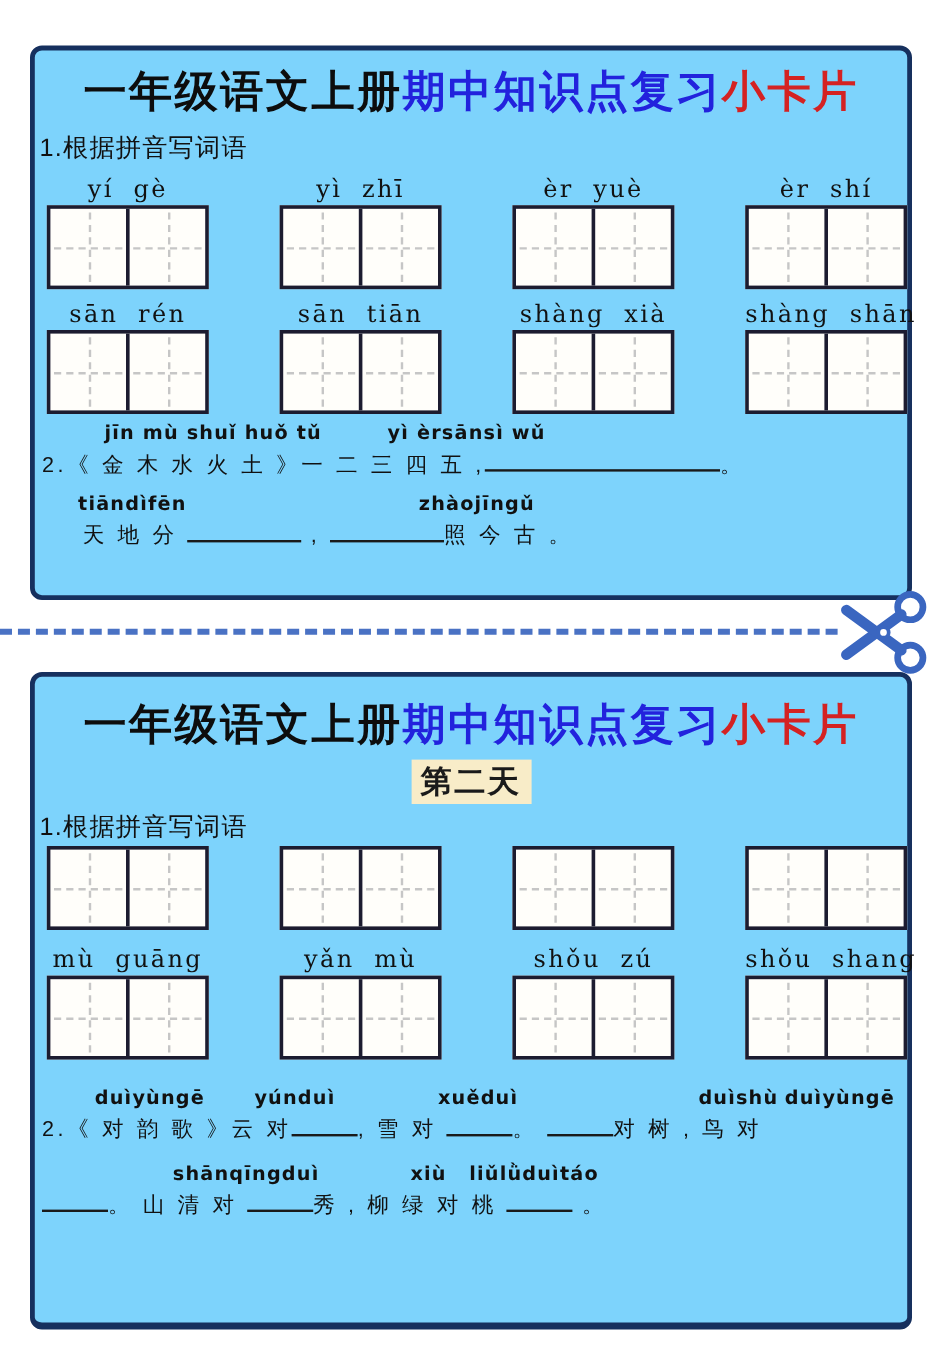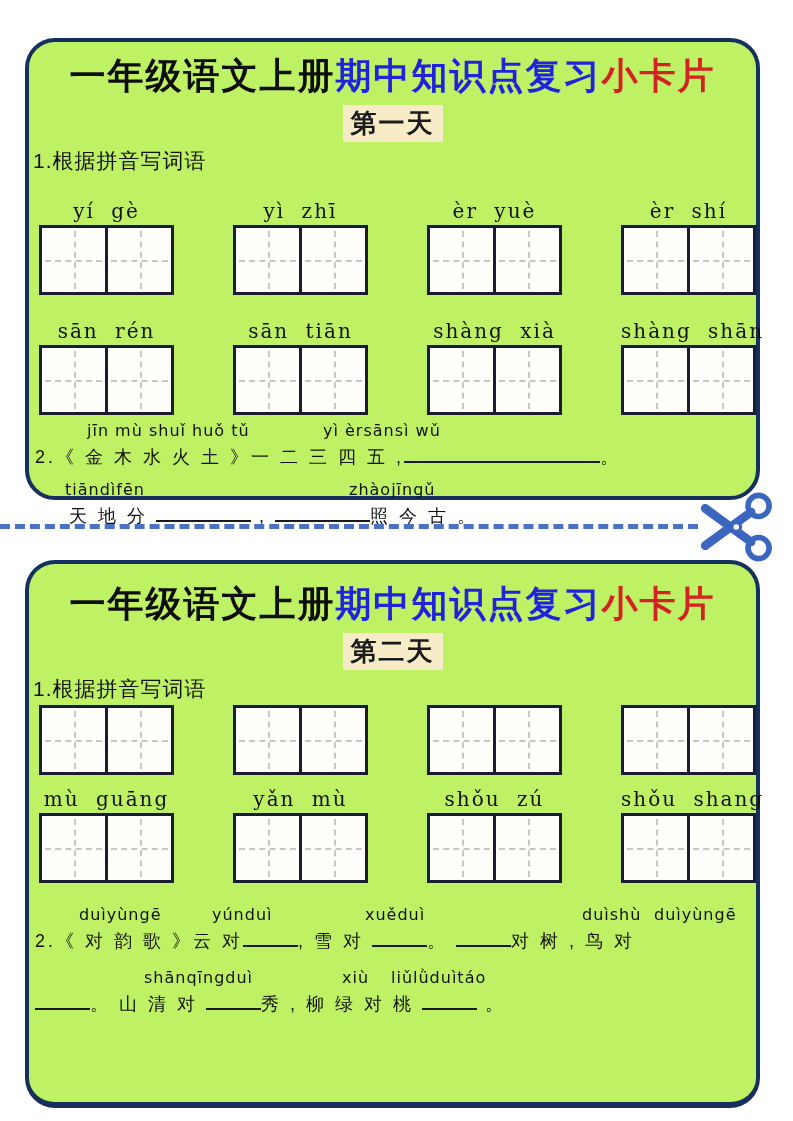--- a/index.html
+++ b/index.html
@@ -2,39 +2,39 @@
 <html><head>
 <meta charset="utf-8">
 <style>
   html,body{margin:0;padding:0;}
   body{
     width:793px;height:1121px;position:relative;background:#ffffff;
     font-family:"Liberation Sans",sans-serif;color:#111;overflow:hidden;
   }
   .card{
     position:absolute;left:25px;width:735px;box-sizing:border-box;
-    border:4px solid #16305e;border-radius:30px;background:#bef264;
+    border:4px solid #16305e;border-radius:10px;background:#7dd3fc;
   }
   .card.c1{top:38px;height:462px;}
   .card.c2{top:560px;height:548px;border-bottom-width:6px;}
   .title{
     text-align:center;margin-top:10px;font-size:36px;font-weight:bold;
     letter-spacing:2px;white-space:nowrap;
   }
   .tk{color:#0d0d0d;}
   .tb{color:#2222dd;}
   .tr{color:#d42222;}
   .dayrow{text-align:center;margin-top:4px;height:34px;}
   .day{
     display:inline-block;background:#f8ecc8;color:#1a1a1a;font-weight:bold;
     font-size:26px;padding:1px 8px;letter-spacing:2px;
   }
   .instr{font-size:21px;margin:8px 0 0 4px;letter-spacing:1px;}
   .prow{
-    display:flex;justify-content:space-between;width:717px;margin:24px 0 2px 10px;
+    display:flex;justify-content:space-between;width:717px;margin:8px 0 2px 10px;
   }
   .pw{
     width:135px;text-align:center;font-family:"DejaVu Serif",serif;
     font-size:20px;letter-spacing:2px;word-spacing:8px;white-space:nowrap;
   }
   .grow{display:flex;justify-content:space-between;width:717px;margin:2px 0 0 10px;}
   .pair{
     display:flex;width:135px;height:70px;box-sizing:border-box;
     border:3px solid #1c1c30;background:#fffefa;
   }
@@ -46,44 +46,41 @@
   }
   .cellx::after{
     content:"";position:absolute;top:50%;left:3px;right:3px;
     border-top:2px dashed #c6c6c6;
   }
   .q2{margin-top:6px;}
   .pline{
     position:relative;height:19px;font-size:16px;font-family:"DejaVu Sans",sans-serif;
     letter-spacing:1px;white-space:nowrap;
   }
-  .pp{position:absolute;top:0;}
+  .pp{position:absolute;top:0;font-weight:bold;}
   .mline{
     font-size:18px;letter-spacing:3px;white-space:nowrap;margin:2px 0 6px 6px;
     line-height:30px;
   }
   .blank{
     display:inline-block;border-bottom:2px solid #1a1a1a;height:0.85em;
     vertical-align:baseline;
   }
   .w200{width:196px;}
   .w95{width:95px;}
   .w55{width:55px;}
   .cut{position:absolute;top:524px;left:0;width:698px;border-top:5px dashed #4a72c4;}
   .scissors{position:absolute;top:491px;left:694px;width:82px;height:72px;}
 </style>
 </head>
 <body>
 
 <section class="card c1">
   <div class="title">
     <span class="tk">一年级语文上册</span><span class="tb">期中知识点复习</span><span class="tr">小卡片</span>
-  </div>
-  <div class="dayrow">
-    <span class="day">第一天</span>
   </div>
   <div class="instr">1.根据拼音写词语</div>
 
   <div class="prow">
     <span class="pw">yí gè</span>
     <span class="pw">yì zhī</span>
     <span class="pw">èr yuè</span>
     <span class="pw">èr shí</span>
   </div>
   <div class="grow">

